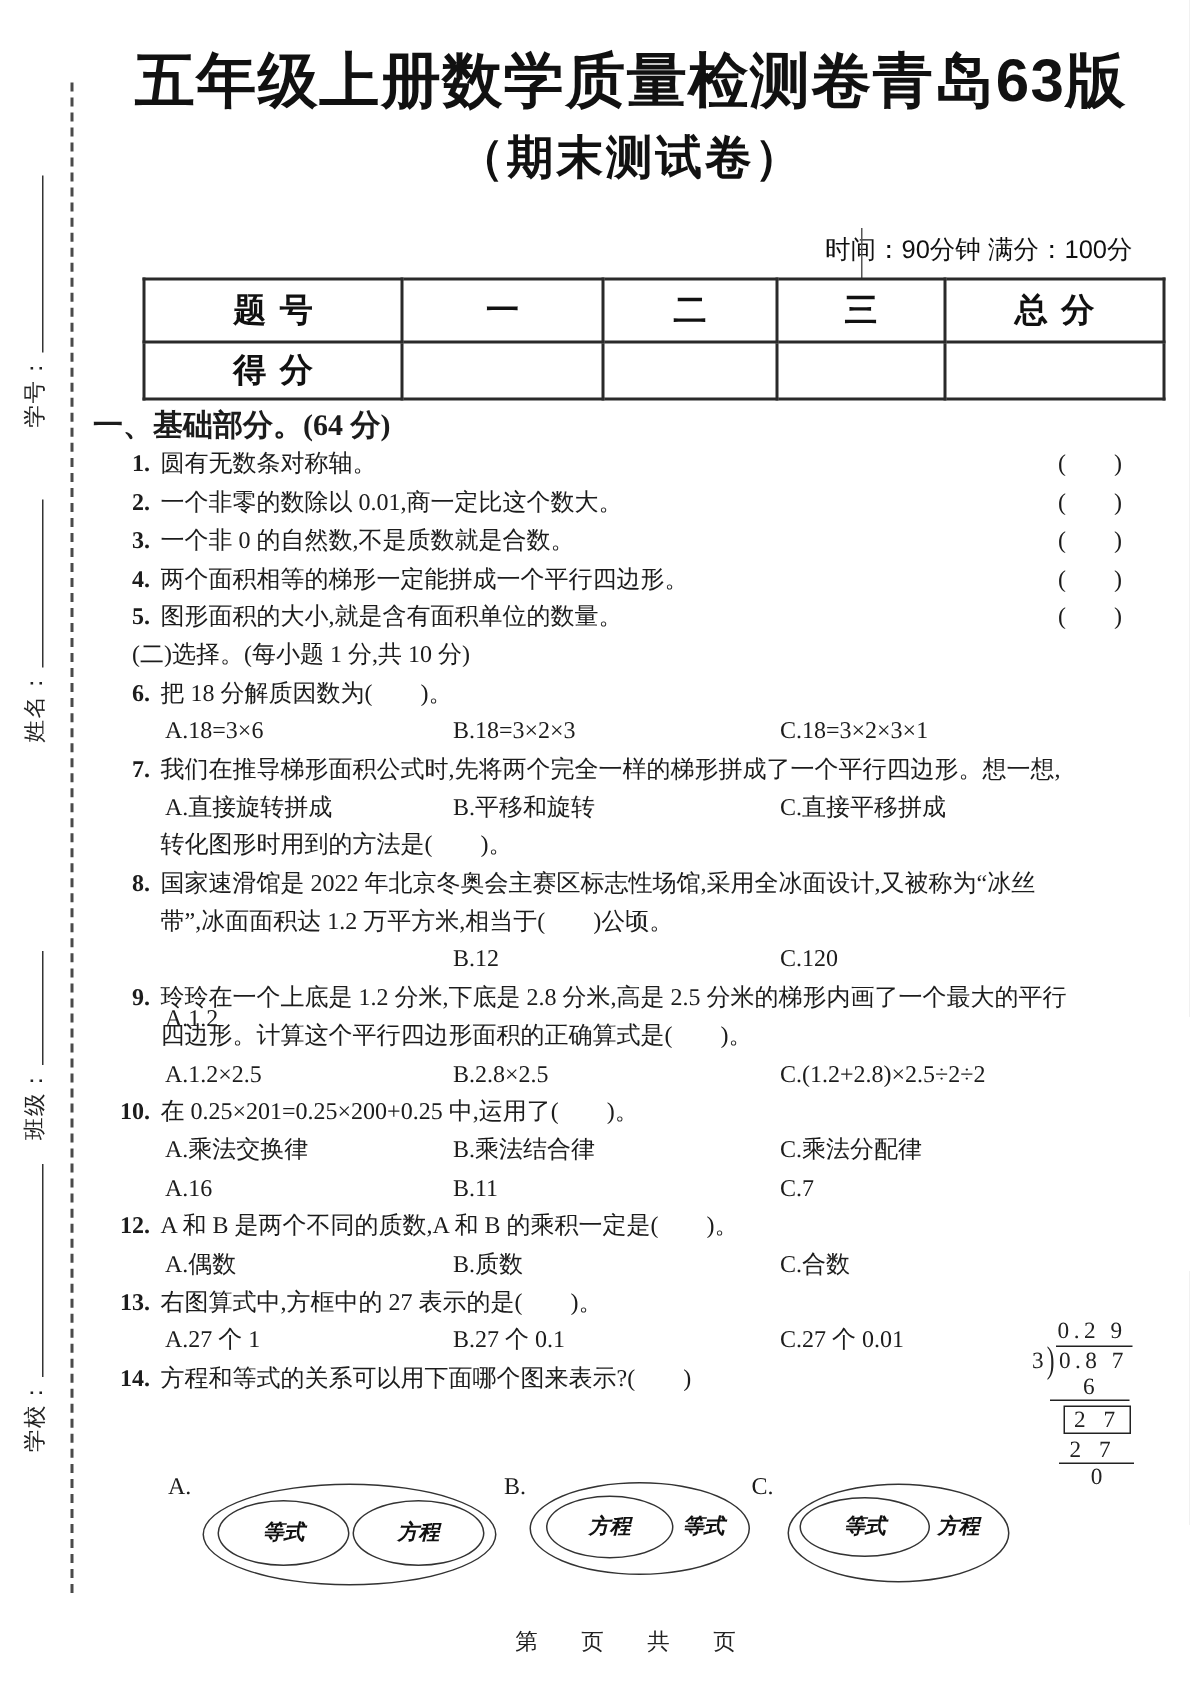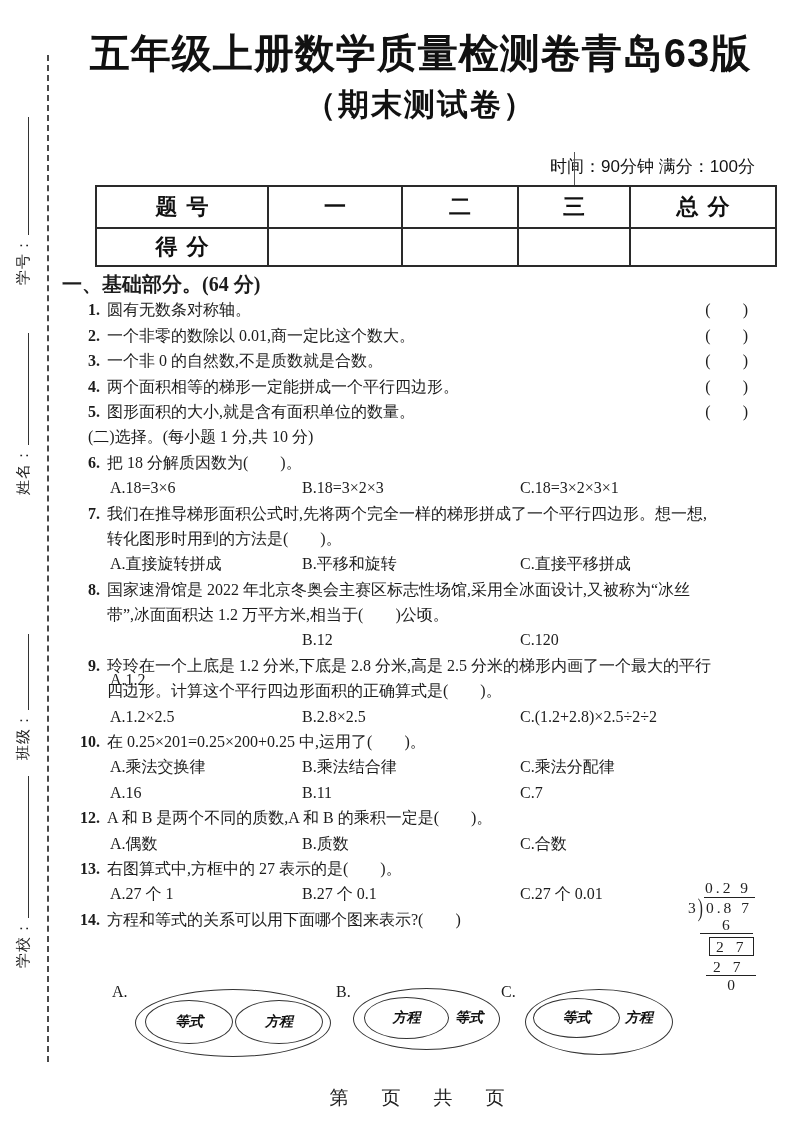--- a/index.html
+++ b/index.html
@@ -58,21 +58,21 @@
   
   .venn-tag{position:absolute;font-size:16px;color:#1c1c1c;}
   .venn-big{position:absolute;border:1.5px solid #333;border-radius:50%;}
   .venn-inner{position:absolute;border:1.5px solid #333;border-radius:50%;
               display:flex;align-items:center;justify-content:center;}
   .venn-word{font-size:14px;font-weight:bold;font-style:italic;color:#111;
              font-family:"Liberation Serif",serif;}
   .venn-outer-word{position:absolute;font-size:14px;font-weight:bold;font-style:italic;color:#111;}
   
   .footer{position:absolute;left:48px;right:0;top:1085px;text-align:center;
-          font-size:19px;letter-spacing:7px;color:#222;}
+          font-size:15px;letter-spacing:7px;color:#222;}
 </style>
 </head>
 <body>
 
 <div class="page">
 
   <div class="fold-line"></div>
 
   <div class="side-field" style="top:285px;">
     <span class="side-label">学号：</span>
@@ -123,26 +123,26 @@
       <div class="line q"><span class="qnum">4.</span><span class="qtext">两个面积相等的梯形一定能拼成一个平行四边形。</span><span class="answer-paren">(　　)</span></div>
       <div class="line q"><span class="qnum">5.</span><span class="qtext">图形面积的大小,就是含有面积单位的数量。</span><span class="answer-paren">(　　)</span></div>
       <div class="line sub"><span class="qtext">(二)选择。(每小题 1 分,共 10 分)</span></div>
       <div class="line q"><span class="qnum">6.</span><span class="qtext">把 18 分解质因数为(　　)。</span></div>
       <div class="line opts">
         <span class="opt" style="left: 62px;">A.18=3×6</span>
         <span class="opt" style="left: 254px;">B.18=3×2×3</span>
         <span class="opt" style="left: 472px;">C.18=3×2×3×1</span>
       </div>
       <div class="line q"><span class="qnum">7.</span><span class="qtext">我们在推导梯形面积公式时,先将两个完全一样的梯形拼成了一个平行四边形。想一想,</span></div>
-      <div class="line cont"><span class="qtext">转化图形时用到的方法是(　　)。</span></div>
       <div class="line opts">
         <span class="opt" style="left: 62px;">A.直接旋转拼成</span>
         <span class="opt" style="left: 254px;">B.平移和旋转</span>
         <span class="opt" style="left: 472px;">C.直接平移拼成</span>
       </div>
+      <div class="line cont"><span class="qtext">转化图形时用到的方法是(　　)。</span></div>
       <div class="line q"><span class="qnum">8.</span><span class="qtext">国家速滑馆是 2022 年北京冬奥会主赛区标志性场馆,采用全冰面设计,又被称为“冰丝</span></div>
       <div class="line cont"><span class="qtext">带”,冰面面积达 1.2 万平方米,相当于(　　)公顷。</span></div>
       <div class="line opts">
         <span class="opt" style="left: 62px; margin-top: 40px;">A.1.2</span>
         <span class="opt" style="left: 254px;">B.12</span>
         <span class="opt" style="left: 472px;">C.120</span>
       </div>
       <div class="line q"><span class="qnum">9.</span><span class="qtext">玲玲在一个上底是 1.2 分米,下底是 2.8 分米,高是 2.5 分米的梯形内画了一个最大的平行</span></div>
       <div class="line cont"><span class="qtext">四边形。计算这个平行四边形面积的正确算式是(　　)。</span></div>
       <div class="line opts">

